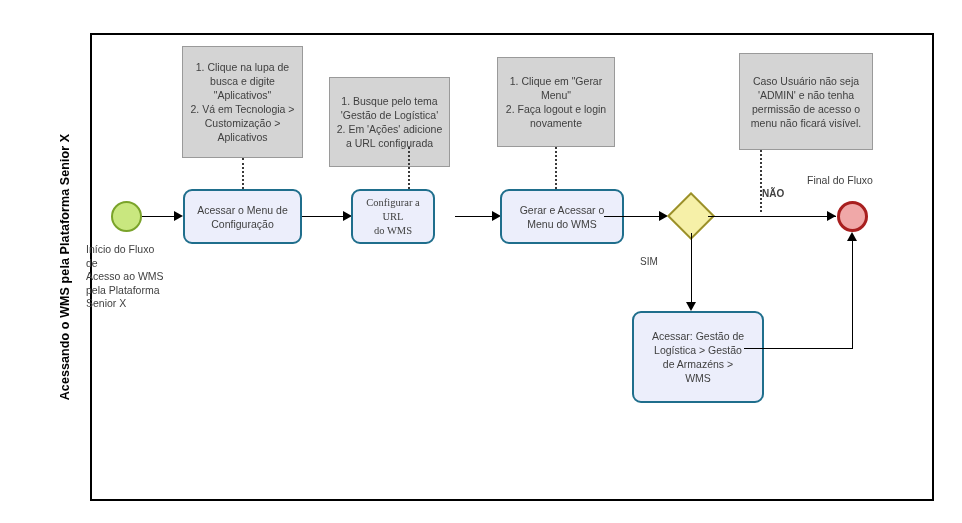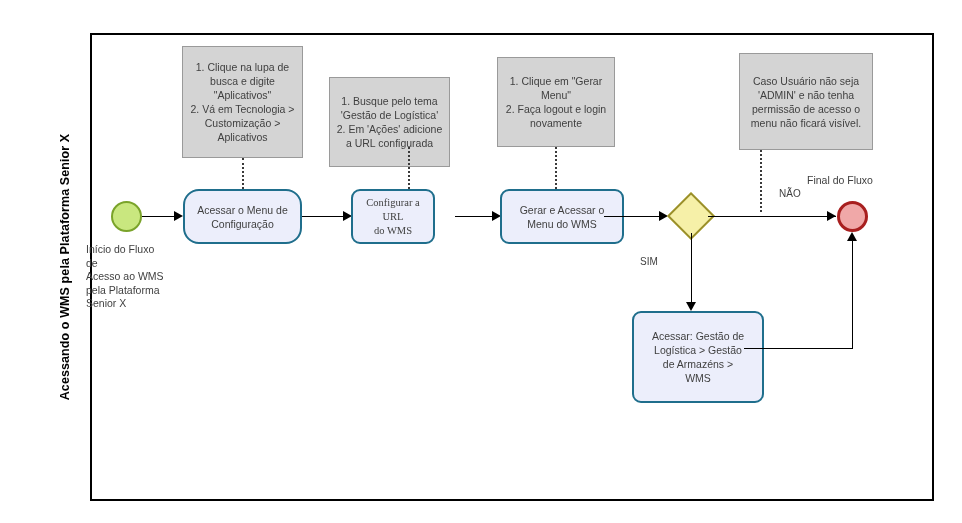--- a/index.html
+++ b/index.html
@@ -206,21 +206,21 @@
 
   <div class="event event-start" style="left:111px; top:201px; width:31px; height:31px;"></div>
   <div class="lbl" style="left:86px; top:243px; width:82px;">Início do Fluxo de
 Acesso ao WMS
 pela Plataforma
 Senior X</div>
 
   <div class="hline" style="left:142px; top:216px; width:35px;"></div>
   <div class="arrow-r" style="left:174px; top:211px;"></div>
 
-  <div class="task" style="left:183px; top:189px; width:119px; height:55px;border-radius:16px;">Acessar o Menu de
+  <div class="task" style="left:183px; top:189px; width:119px; height:55px;">Acessar o Menu de
 Configuração</div>
 
   <div class="hline" style="left:302px; top:216px; width:44px;"></div>
   <div class="arrow-r" style="left:343px; top:211px;"></div>
 
   <div class="task" style="left:351px; top:189px; width:84px; height:55px;font-family:Liberation Serif, serif;">Configurar a URL
 do WMS</div>
 
   <div class="hline" style="left:455px; top:216px; width:40px;"></div>
   <div class="arrow-r" style="left:492px; top:211px;"></div>
@@ -228,21 +228,21 @@
   <div class="task" style="left:500px; top:189px; width:124px; height:55px;">Gerar e Acessar o
 Menu do WMS</div>
 
   <div class="hline" style="left:604px; top:216px; width:61px;"></div>
   <div class="arrow-r" style="left:659px; top:211px;"></div>
 
   <div class="gateway" style="left:674px; top:199px; width:34px; height:34px;"></div>
 
   <div class="hline" style="left:708px; top:216px; width:128px;"></div>
   <div class="arrow-r" style="left:827px; top:211px;"></div>
-  <div class="lbl lbl-small" style="left:779px; top:187px; width:42px;">NÃO</div>
+  <div class="lbl lbl-small" style="left:762px; top:187px; width:42px;font-weight:bold;">NÃO</div>
 
   <div class="vline" style="left:691px; top:233px; height:72px;"></div>
   <div class="arrow-d" style="left:686px; top:302px;"></div>
   <div class="lbl lbl-small" style="left:640px; top:255px; width:40px;">SIM</div>
 
   <div class="task" style="left:632px; top:311px; width:132px; height:92px;">Acessar: Gestão de
 Logística &gt; Gestão
 de Armazéns &gt;
 WMS</div>
 

